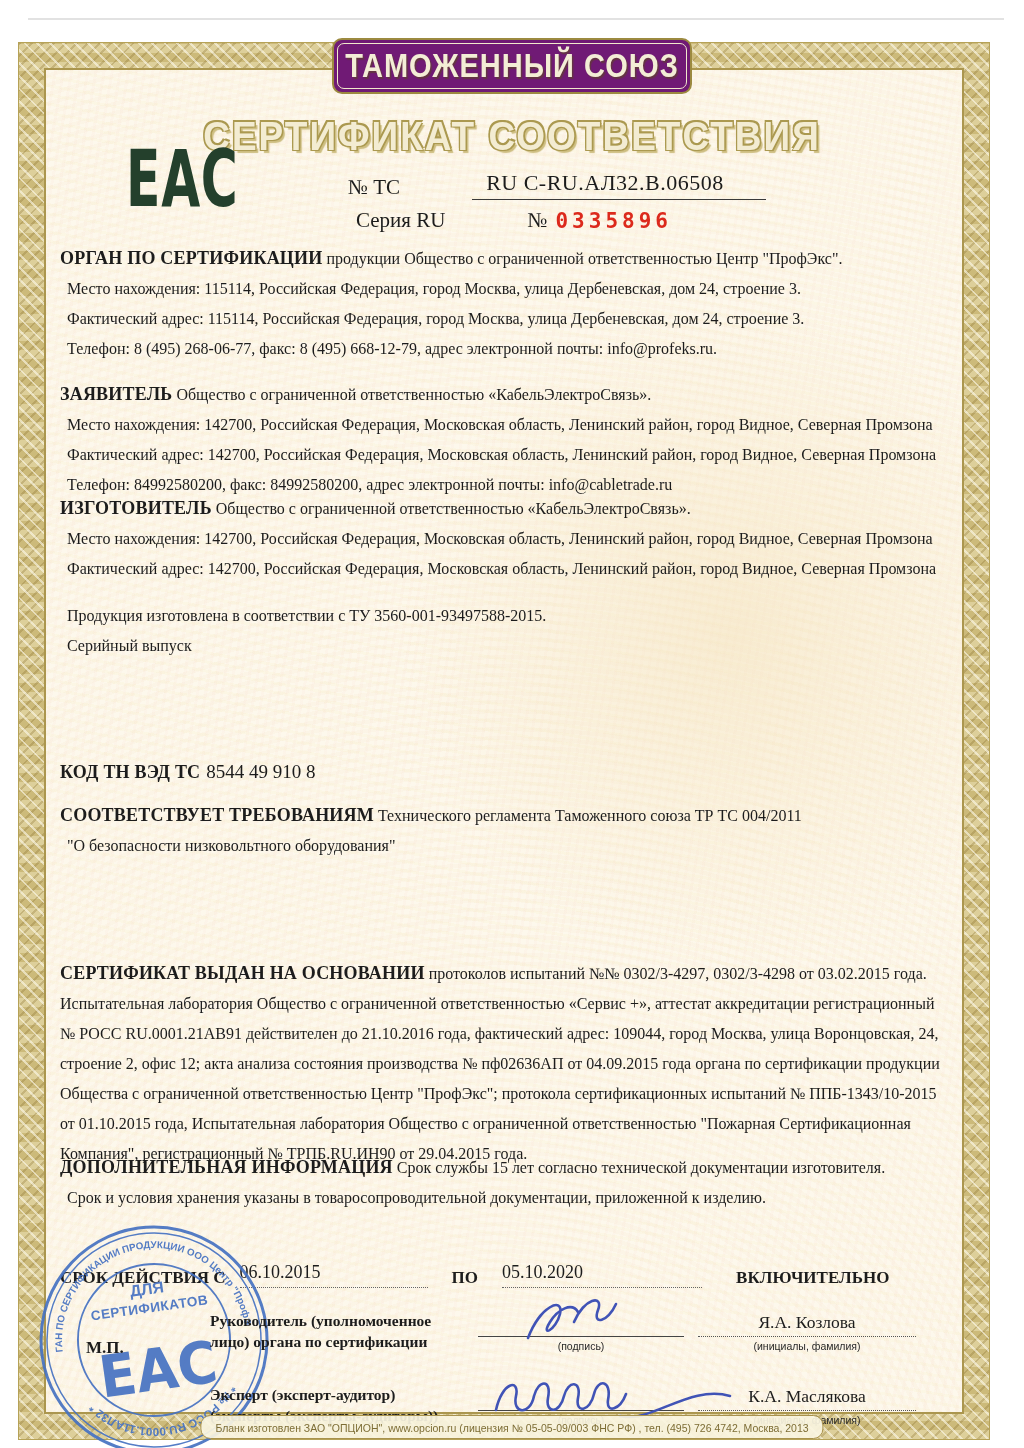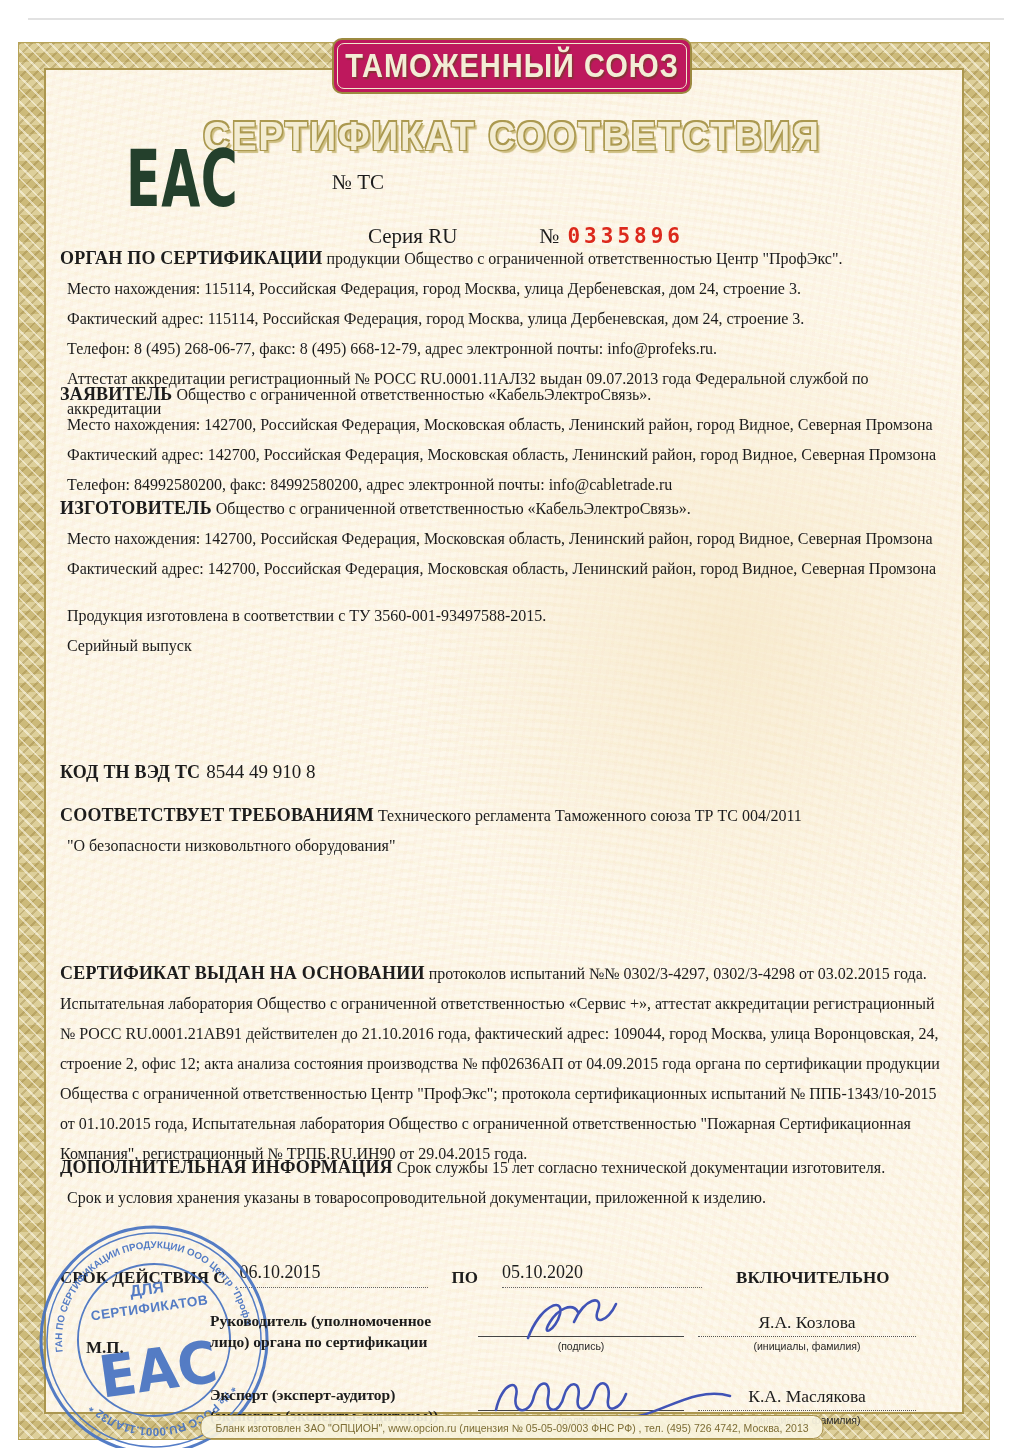--- a/index.html
+++ b/index.html
@@ -18,43 +18,43 @@
   .frame .inner{position:absolute;inset:25px;border:2px solid #ab964e;
     background:
       radial-gradient(circle at 75% 42%, rgba(244,226,188,.55) 0, rgba(244,226,188,0) 32%),
       repeating-radial-gradient(circle at 50% 115%, rgba(228,180,120,.05) 0 4px, transparent 4px 9px),
       repeating-linear-gradient(100deg, rgba(246,196,186,.07) 0 3px, transparent 3px 8px),
       repeating-linear-gradient(10deg, rgba(240,230,150,.09) 0 3px, transparent 3px 9px),
       #fdf8ec;}
 
   
   .banner{position:absolute;top:38px;left:50%;transform:translateX(-50%);
-    width:356px;height:52px;background:#be185d;border:2px solid #9c8a40;border-radius:10px;
+    width:356px;height:52px;background:#701a75;border:2px solid #9c8a40;border-radius:10px;
     display:flex;align-items:center;justify-content:center;z-index:5;}
   .banner::after{content:"";position:absolute;inset:3px;border:1.5px solid #f1e9cc;border-radius:7px;}
   .banner span{font-family:"Liberation Sans", sans-serif;font-weight:700;font-size:29px;
     letter-spacing:1px;color:#f3edd6;transform:scaleY(1.15);
     text-shadow:1.5px 1.5px 1px rgba(90,75,25,.55);white-space:nowrap;}
 
   .eac-logo{position:absolute;left:126px;top:140px;font-family:"DejaVu Sans", sans-serif;
     font-weight:900;font-size:70px;line-height:70px;color:#24402c;
     transform:scale(.72,1.12);transform-origin:left top;letter-spacing:1px;z-index:4;}
 
   .cert-title{position:absolute;top:116px;left:0;right:0;text-align:center;
     font-family:"Liberation Sans", sans-serif;font-weight:800;font-size:37px;letter-spacing:2px;
     color:#f3ecd2;
     text-shadow:-1.4px -1.4px 0 #ab9950, 1.4px -1.4px 0 #ab9950, -1.4px 1.4px 0 #ab9950,
       1.4px 1.4px 0 #ab9950, 3px 3px 1px #cdbd80;
     transform:scaleY(1.08);z-index:3;white-space:nowrap;}
 
-  .num-row{position:absolute;top:170px;left:332px;display:flex;align-items:flex-end;z-index:3;gap:48px;}
+  .num-row{position:absolute;top:170px;left:348px;display:flex;align-items:flex-end;z-index:3;gap:48px;}
   .num-label{font-size:21px;}
   .num-value{font-size:22px;margin-left:24px;border-bottom:1.6px solid #3a3a3a;
     padding:0 42px 3px 14px;letter-spacing:.5px;}
-  .series-row{position:absolute;top:208px;left:368px;display:flex;align-items:flex-start;z-index:3;margin-top:16px;}
+  .series-row{position:absolute;top:208px;left:356px;display:flex;align-items:center;z-index:3;}
   .series-label{font-size:21px;}
   .series-no{font-size:21px;margin-left:82px;}
   .series-value{font-family:"DejaVu Sans Mono", monospace;font-weight:700;font-size:21px;
     color:#dc291c;letter-spacing:4px;margin-left:8px;}
 
   
   .sec{position:absolute;left:60px;width:884px;font-size:16px;line-height:30px;z-index:3;}
   .sec-head{font-weight:700;font-size:18px;letter-spacing:.2px;}
   .sec-lines div{padding-left:7px;}
   .sec-top-org{top:243px;}
@@ -116,38 +116,38 @@
 <div class="banner">
   <span>ТАМОЖЕННЫЙ СОЮЗ</span>
 </div>
 
 <div class="eac-logo">ЕАС</div>
 
 <div class="cert-title">СЕРТИФИКАТ СООТВЕТСТВИЯ</div>
 
 <div class="num-row">
   <span class="num-label">№ ТС</span>
+  <span class="num-value">RU C-RU.АЛ32.В.06508</span>
 </div>
 
 <div class="series-row">
   <span class="series-label">Серия  RU</span>
   <span class="series-no">№</span>
   <span class="series-value">0335896</span>
 </div>
 
 <div class="sec sec-top-org">
   <div>
     <span class="sec-head">ОРГАН ПО СЕРТИФИКАЦИИ</span>
     <span>продукции Общество с ограниченной ответственностью Центр "ПрофЭкс".</span>
   </div>
   <div class="sec-lines">
     <div>Место нахождения: 115114, Российская Федерация, город Москва, улица Дербеневская, дом 24, строение 3.</div>
     <div>Фактический адрес: 115114, Российская Федерация, город Москва, улица Дербеневская, дом 24, строение 3.</div>
     <div>Телефон: 8 (495) 268-06-77, факс: 8 (495) 668-12-79, адрес электронной почты: info@profeks.ru.</div>
-    <div>Аттестат аккредитации регистрационный № РОСС RU.0001.11АЛ32 выдан 09.07.2013 года Федеральной службой по аккредитации</div>
   </div>
 </div>
 
 <div class="sec sec-top-app">
   <div>
     <span class="sec-head">ЗАЯВИТЕЛЬ</span>
     <span>Общество с ограниченной ответственностью «КабельЭлектроСвязь».</span>
   </div>
   <div class="sec-lines">
     <div>Место нахождения: 142700, Российская Федерация, Московская область, Ленинский район, город Видное, Северная Промзона</div>

